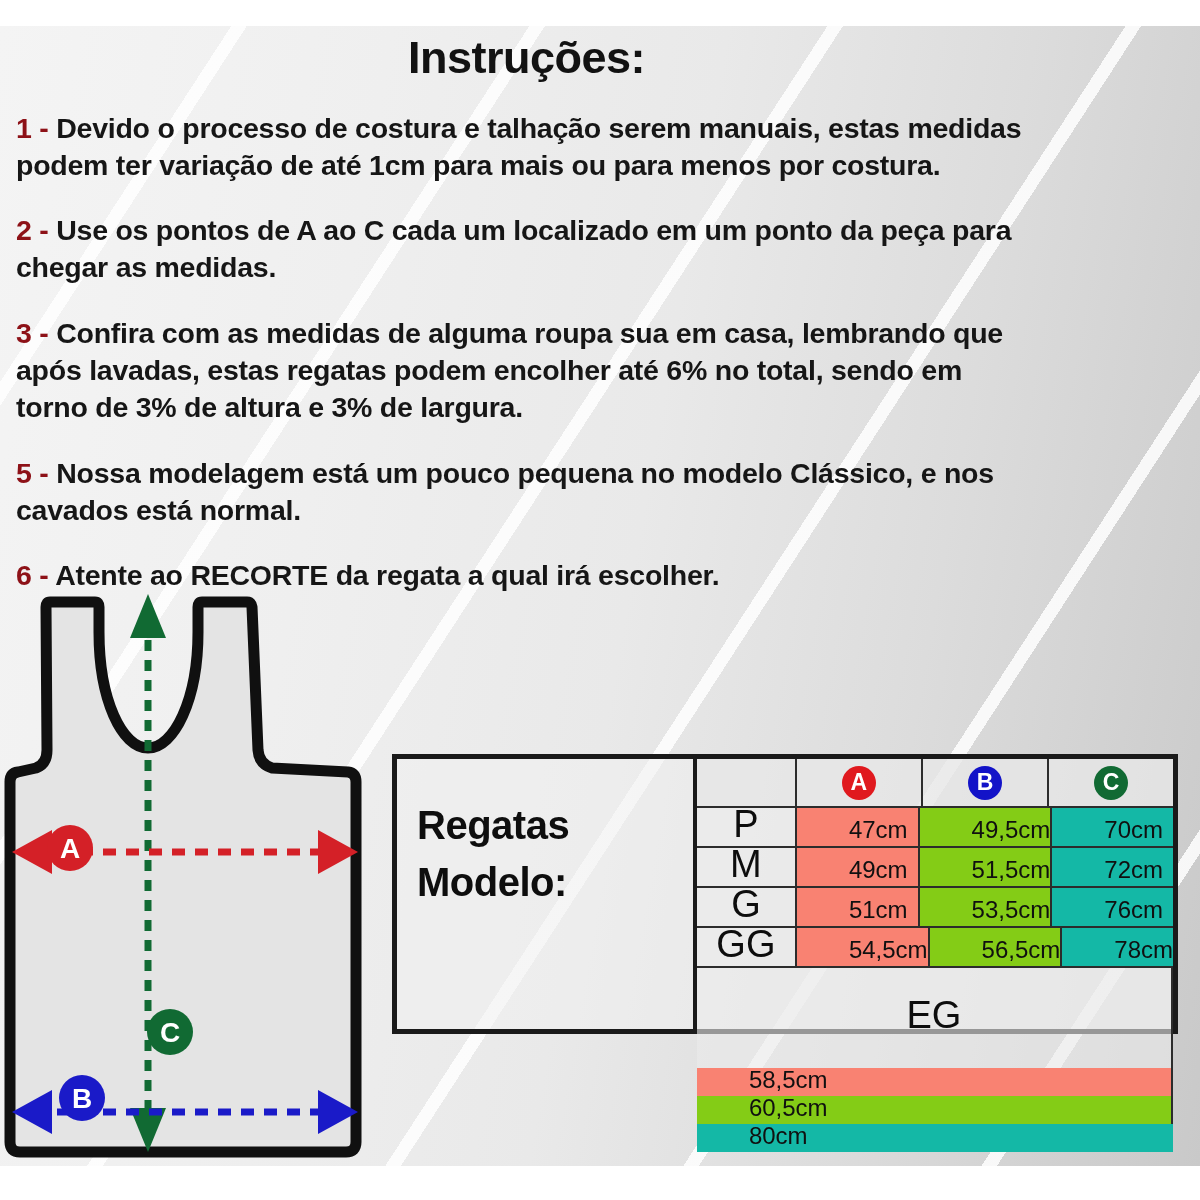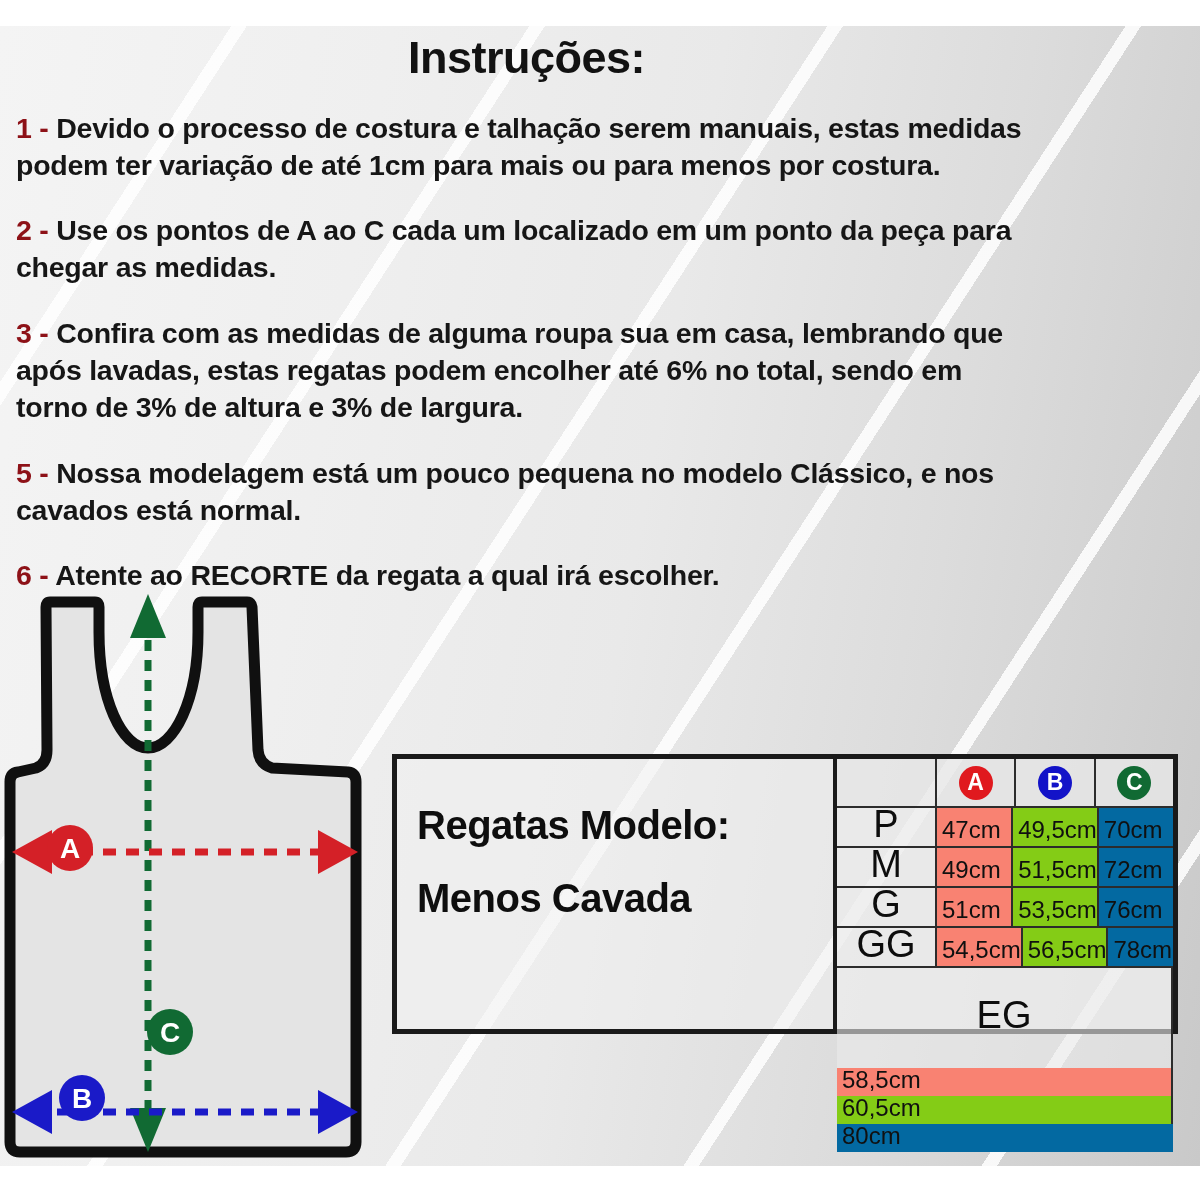--- a/index.html
+++ b/index.html
@@ -157,28 +157,29 @@
   .c-size span {
     font-size: 38px;
     font-weight: 400;
     color: #0d0d0d;
     line-height: 1;
     transform: translateY(-3px);
   }
   .c-a, .c-b, .c-c { flex: 1; }
   .c-a { background: #f98272; }
   .c-b { background: #84cc16; }
-  .c-c { background: #0369a1; }
+  .c-c { background: #14b8a6; }
   .trow.header .tc { background: rgba(228,228,228,0.55); justify-content: center; align-items: center; }
   .val {
     font-size: 24px;
     color: #101010;
     padding: 0 0 4px 5px;
     font-weight: 400;
     line-height: 1;
+    margin-left: 47px;
   }
 
   .badge {
     width: 34px; height: 34px;
     border-radius: 50%;
     display: flex;
     align-items: center;
     justify-content: center;
     font-size: 23px;
     font-weight: bold;
@@ -298,21 +299,20 @@
         <text x="170" y="452" text-anchor="middle" dominant-baseline="central" font-family="Liberation Sans, sans-serif" font-size="28" font-weight="bold" fill="#ffffff">C</text>
       </g>
 
     </svg>
   </div>
 
   <div id="sizetable">
 
     <div id="tbl-label">
       <div class="tbl-label-line">Regatas Modelo:</div>
-      <div class="tbl-label-line">Menos Cavada</div>
     </div>
 
     <div id="tbl-grid">
 
       <div class="trow header">
         <div class="tc c-size">
             <span></span>
           </div>
         <div class="tc c-a" style="background:rgba(228,228,228,0.55);">
           <div class="badge badge-a">

